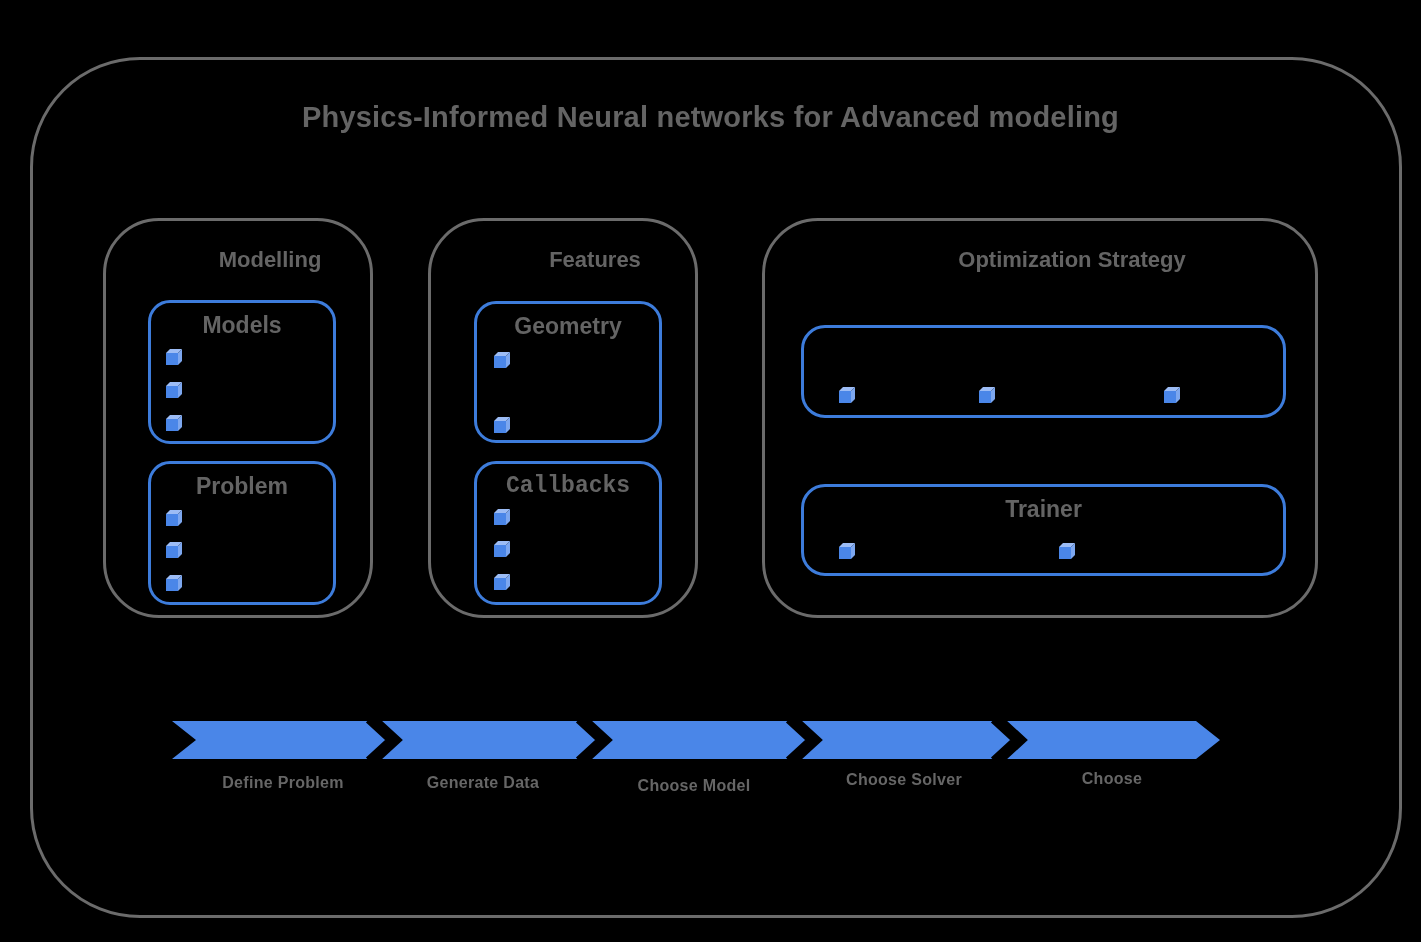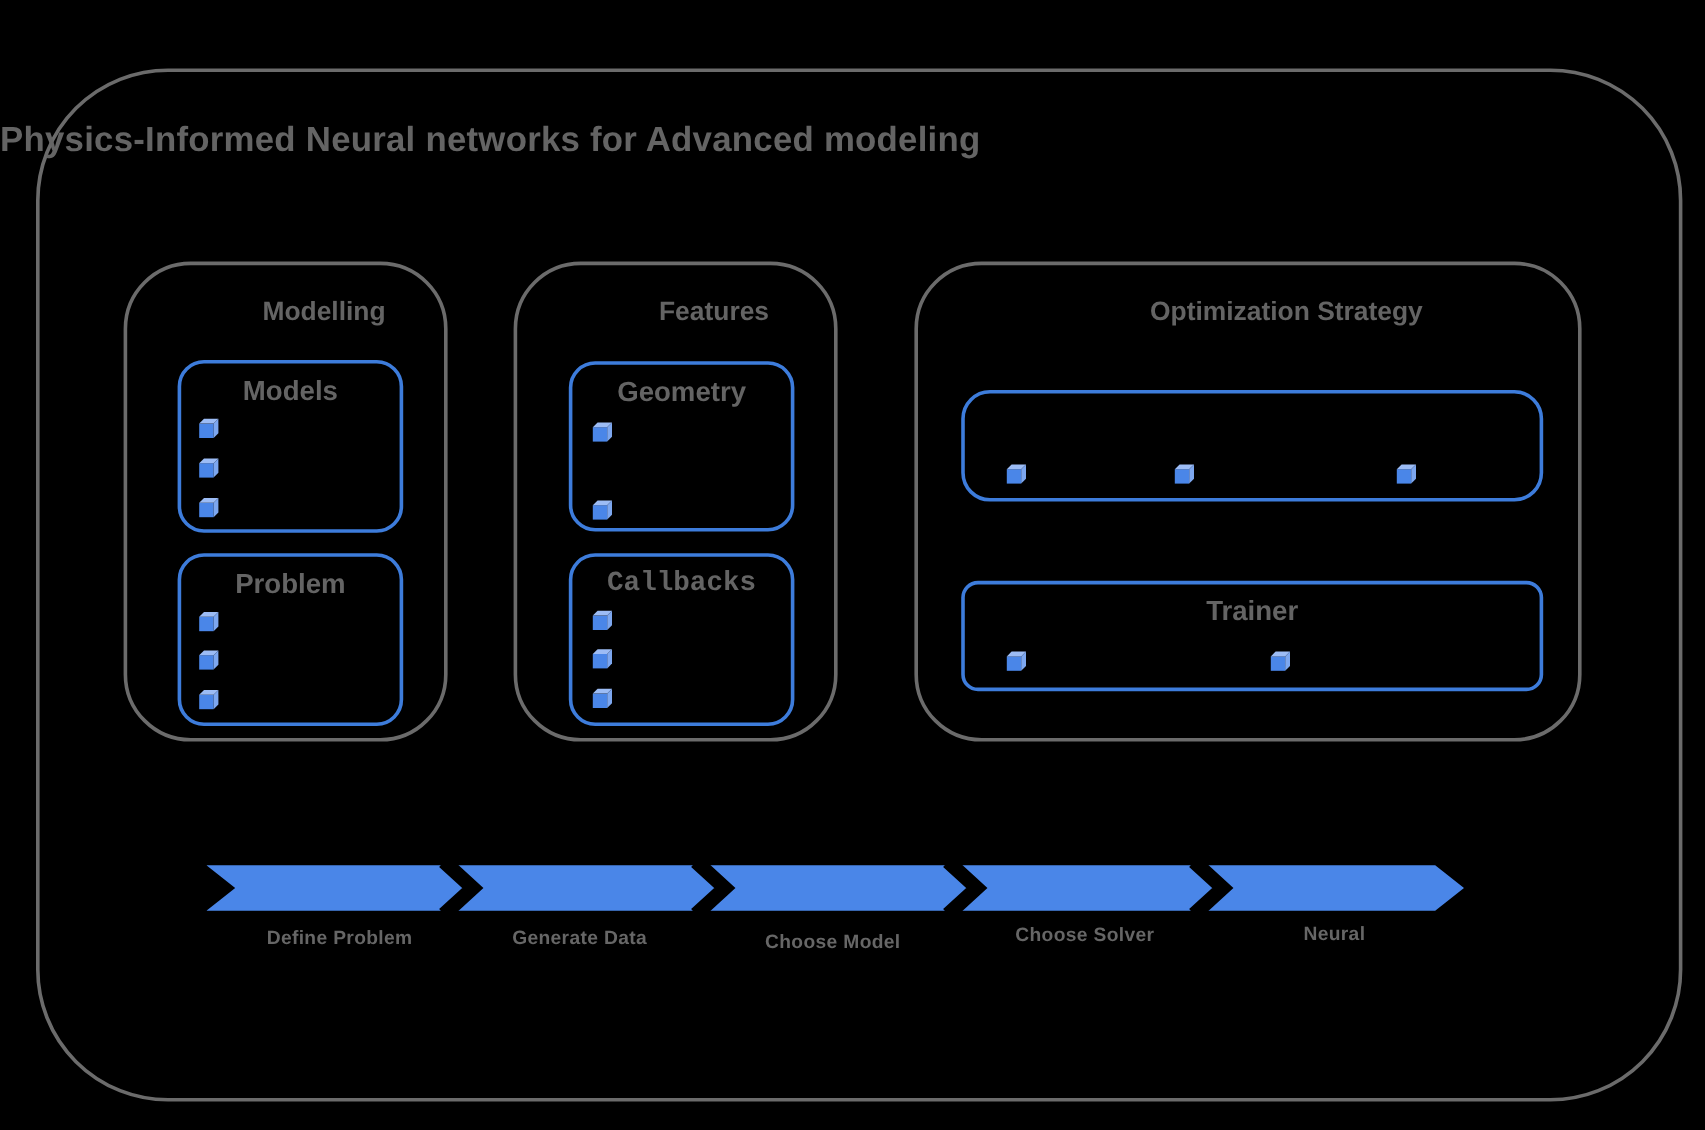--- a/index.html
+++ b/index.html
@@ -5,21 +5,21 @@
   html,body{margin:0;padding:0;background:#000;}
   .canvas{
     position:relative;width:1421px;height:942px;background:#000;overflow:hidden;
     font-family:"Liberation Sans",sans-serif;
   }
   .frame{
     position:absolute;left:30px;top:57px;width:1372px;height:861px;
     border:3px solid #6b6b6b;border-radius:110px;box-sizing:border-box;
   }
   .main-title{
-    position:absolute;left:0;top:101px;width:100%;text-align:left;
+    position:absolute;left:0;top:101px;width:100%;text-align:center;
     font-size:29px;font-weight:bold;color:#646464;letter-spacing:.2px;
   }
   .group{
     position:absolute;border:3px solid #6b6b6b;border-radius:56px;box-sizing:border-box;
   }
   .group-modelling{left:103px;top:218px;width:270px;height:400px;}
   .group-features{left:428px;top:218px;width:270px;height:400px;}
   .group-optimization{left:762px;top:218px;width:556px;height:400px;}
   .group-title{
     position:absolute;left:0;top:26px;width:100%;text-align:center;
@@ -30,21 +30,21 @@
   }
   .card-title{
     position:absolute;left:0;top:9px;width:100%;text-align:center;
     font-size:23px;font-weight:bold;color:#646464;
   }
   .card-models{left:42px;top:79px;width:188px;height:144px;}
   .card-problems{left:42px;top:240px;width:188px;height:144px;}
   .card-geometry{left:43px;top:80px;width:188px;height:142px;}
   .card-callbacks{left:43px;top:240px;width:188px;height:144px;font-family:Liberation Mono, monospace;}
   .card-solver{left:36px;top:104px;width:485px;height:93px;border-radius:24px;}
-  .card-trainer{left:36px;top:263px;width:485px;height:92px;border-radius:14px;}
+  .card-trainer{left:36px;top:263px;width:485px;height:92px;border-radius:24px;}
   
   .cube{
     position:absolute;width:12px;height:12px;background:#4a86e8;
   }
   .cube::before{
     content:"";position:absolute;left:0;top:-4px;width:100%;height:4px;
     background:#9cbcf5;transform:skewX(-45deg);transform-origin:0 100%;
   }
   .cube::after{
     content:"";position:absolute;top:0;right:-4px;width:4px;height:100%;
@@ -116,14 +116,14 @@
       <path d="M 408,-2 L 432,20 L 408,42" fill="none" stroke="#000000" stroke-width="12"></path>
       <path d="M 618,-2 L 642,20 L 618,42" fill="none" stroke="#000000" stroke-width="12"></path>
       <path d="M 823,-2 L 847,20 L 823,42" fill="none" stroke="#000000" stroke-width="12"></path>
     </svg>
   </div>
 
   <div class="step-label" style="left:283px;top:774px;">Define Problem</div>
   <div class="step-label" style="left:483px;top:774px;text-align:center;">Generate Data</div>
   <div class="step-label" style="left:694px;top:777px;">Choose Model</div>
   <div class="step-label" style="left:904px;top:771px;">Choose Solver</div>
-  <div class="step-label" style="left:1112px;top:770px;">Neural</div>
+  <div class="step-label" style="left:1112px;top:770px;">Choose</div>
 </div>
 
 </body></html>

